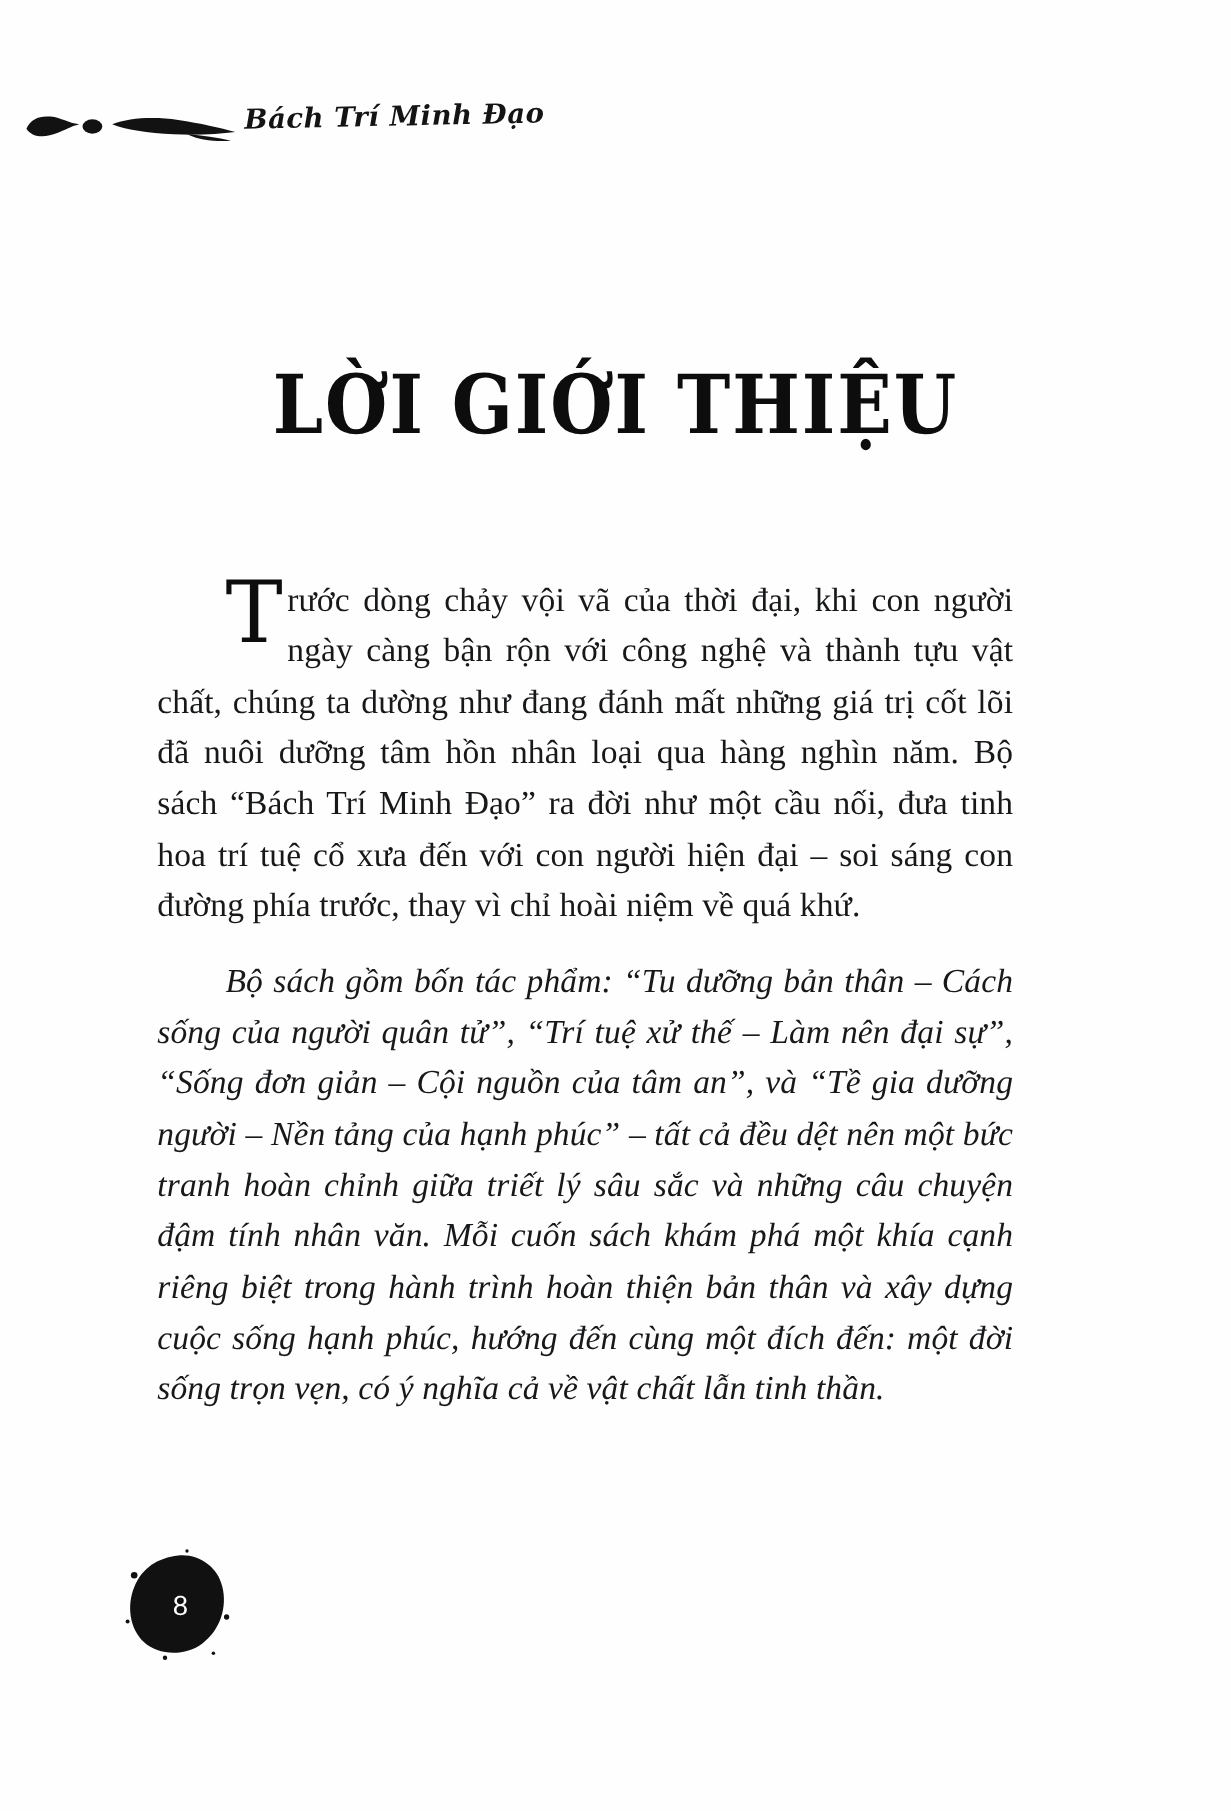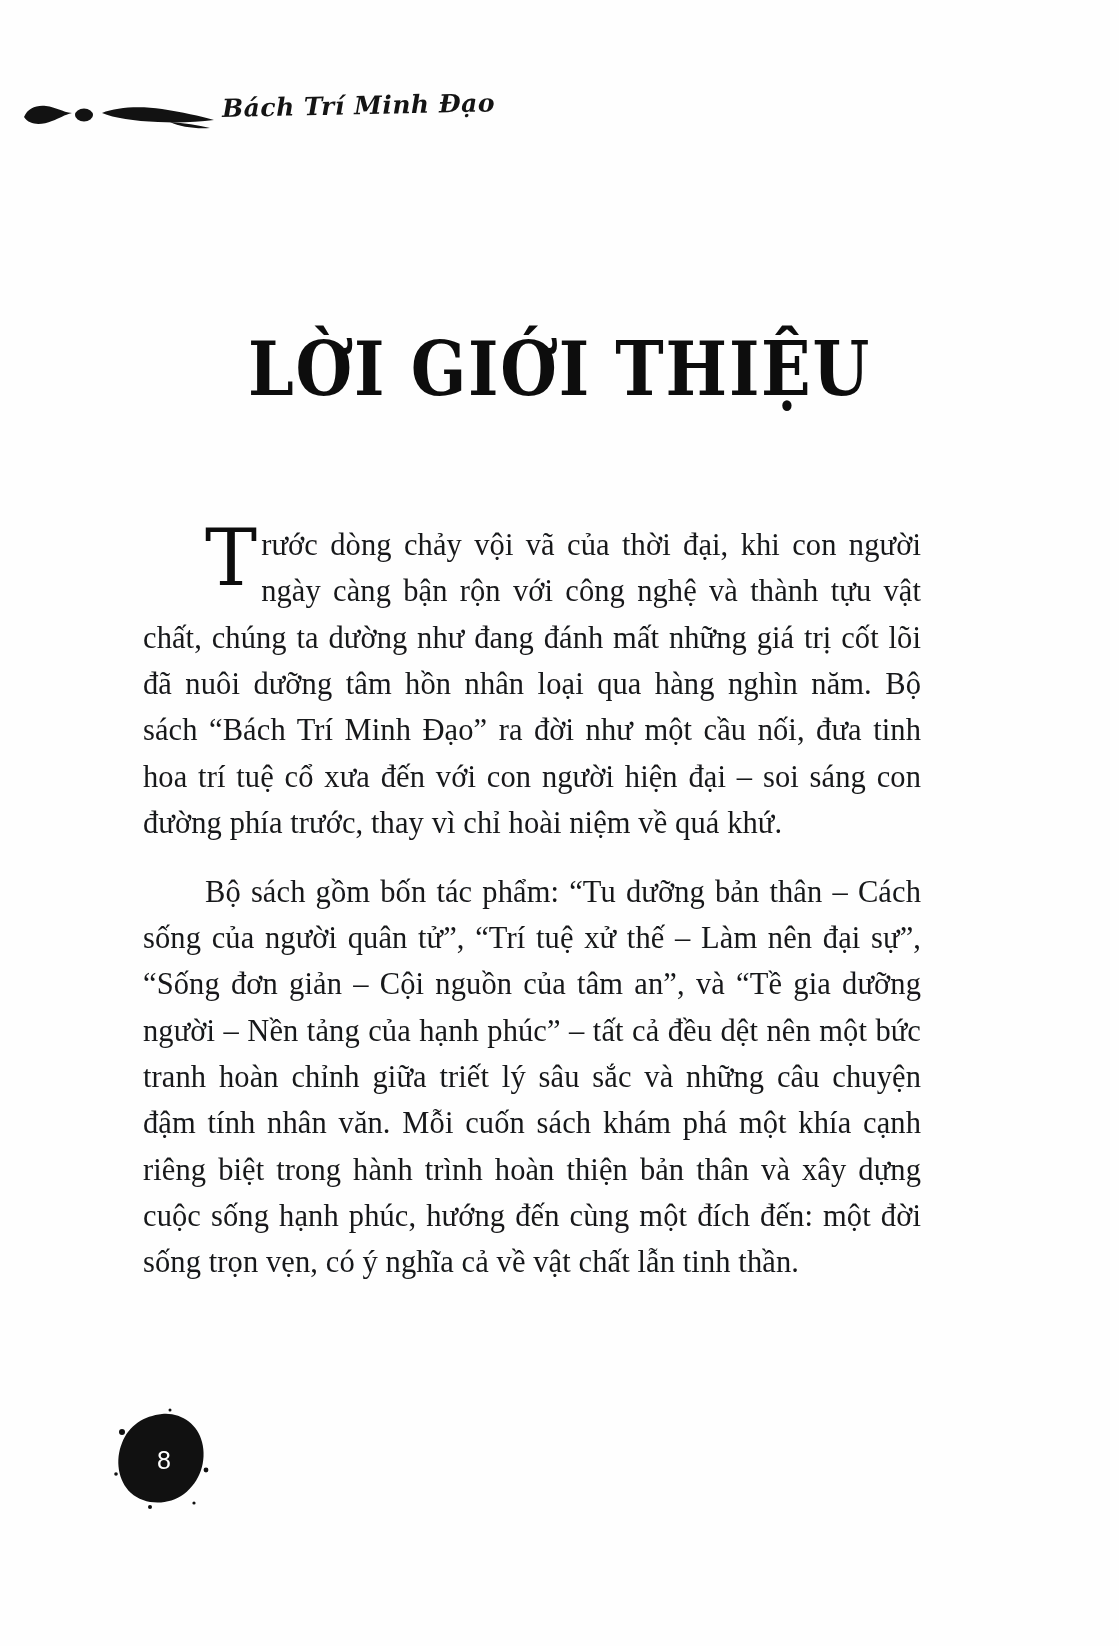--- a/index.html
+++ b/index.html
@@ -79,20 +79,21 @@
     margin: 0 0 22px 0;
     font-size: 30.5px;
     line-height: 1.52;
     text-align: justify;
     text-align-last: left;
     color: #17181a;
     letter-spacing: 0.1px;
   }
   p.para.indent {
     text-indent: 62px;
+    font-style: italic;
   }
   .dropcap-para {
     position: relative;
   }
   .dropcap {
     float: left;
     font-family: "DejaVu Serif", serif;
     font-size: 78px;
     line-height: 0.78;
     padding: 6px 4px 0 62px;

